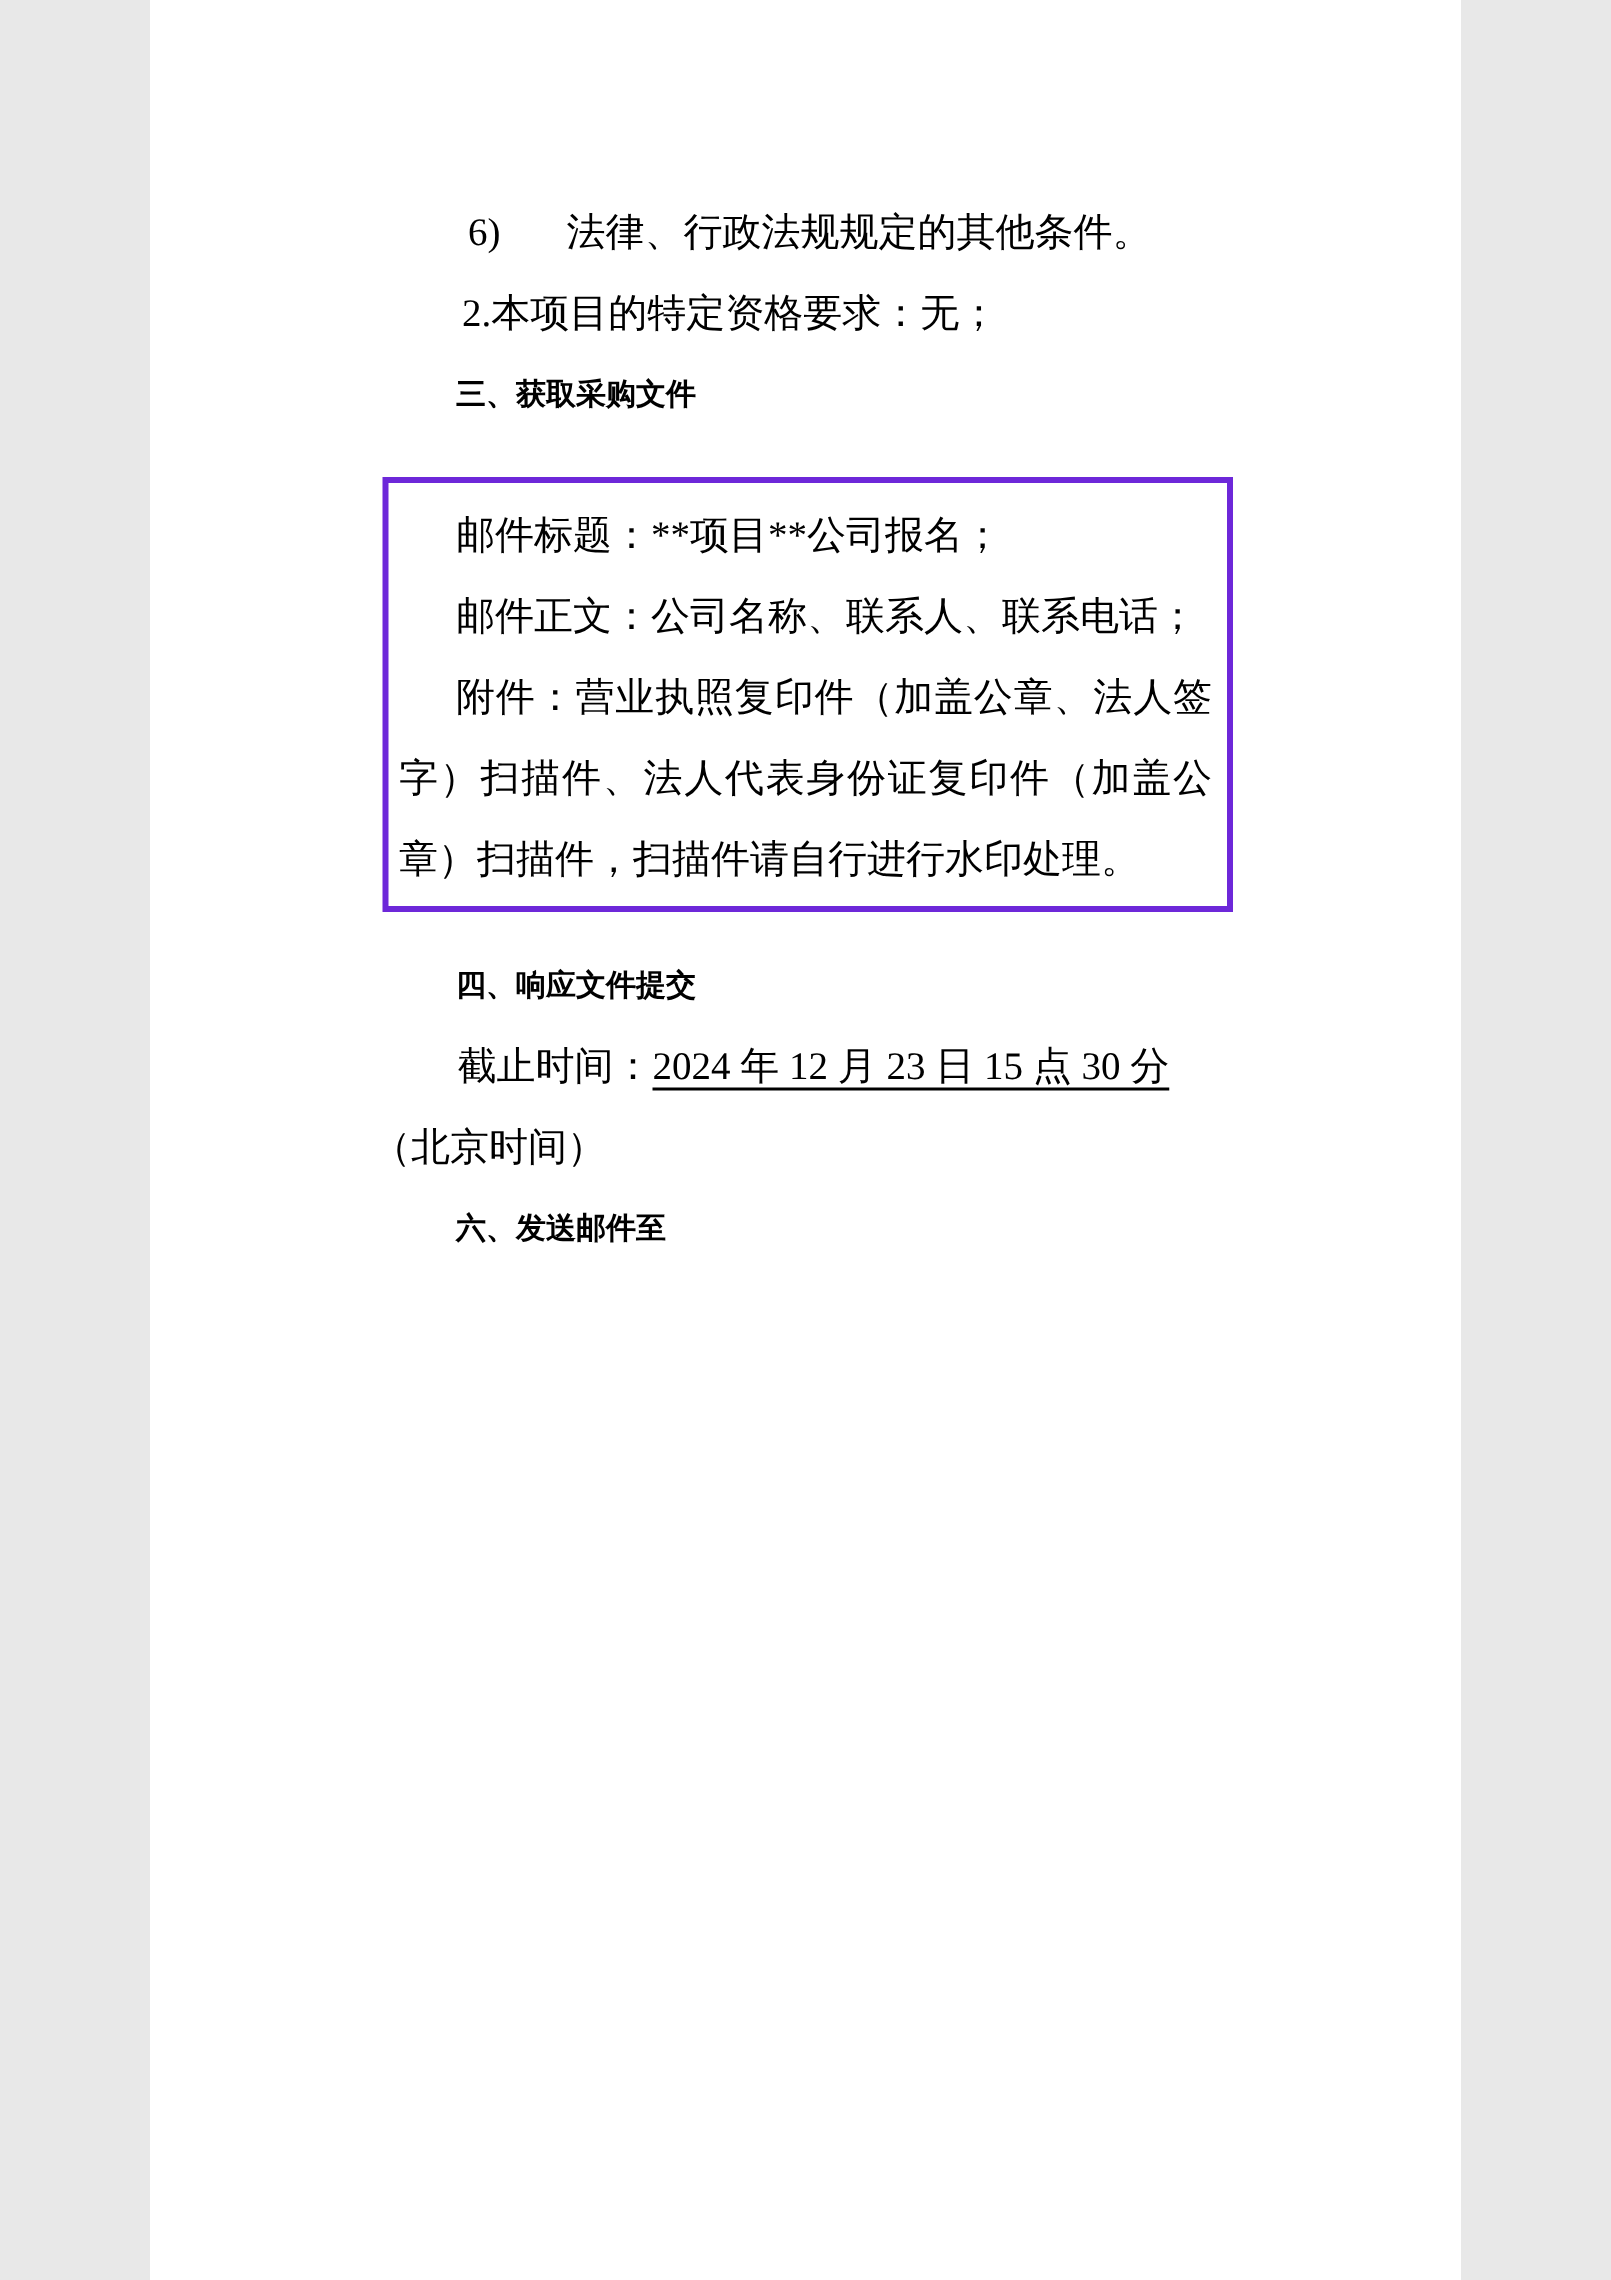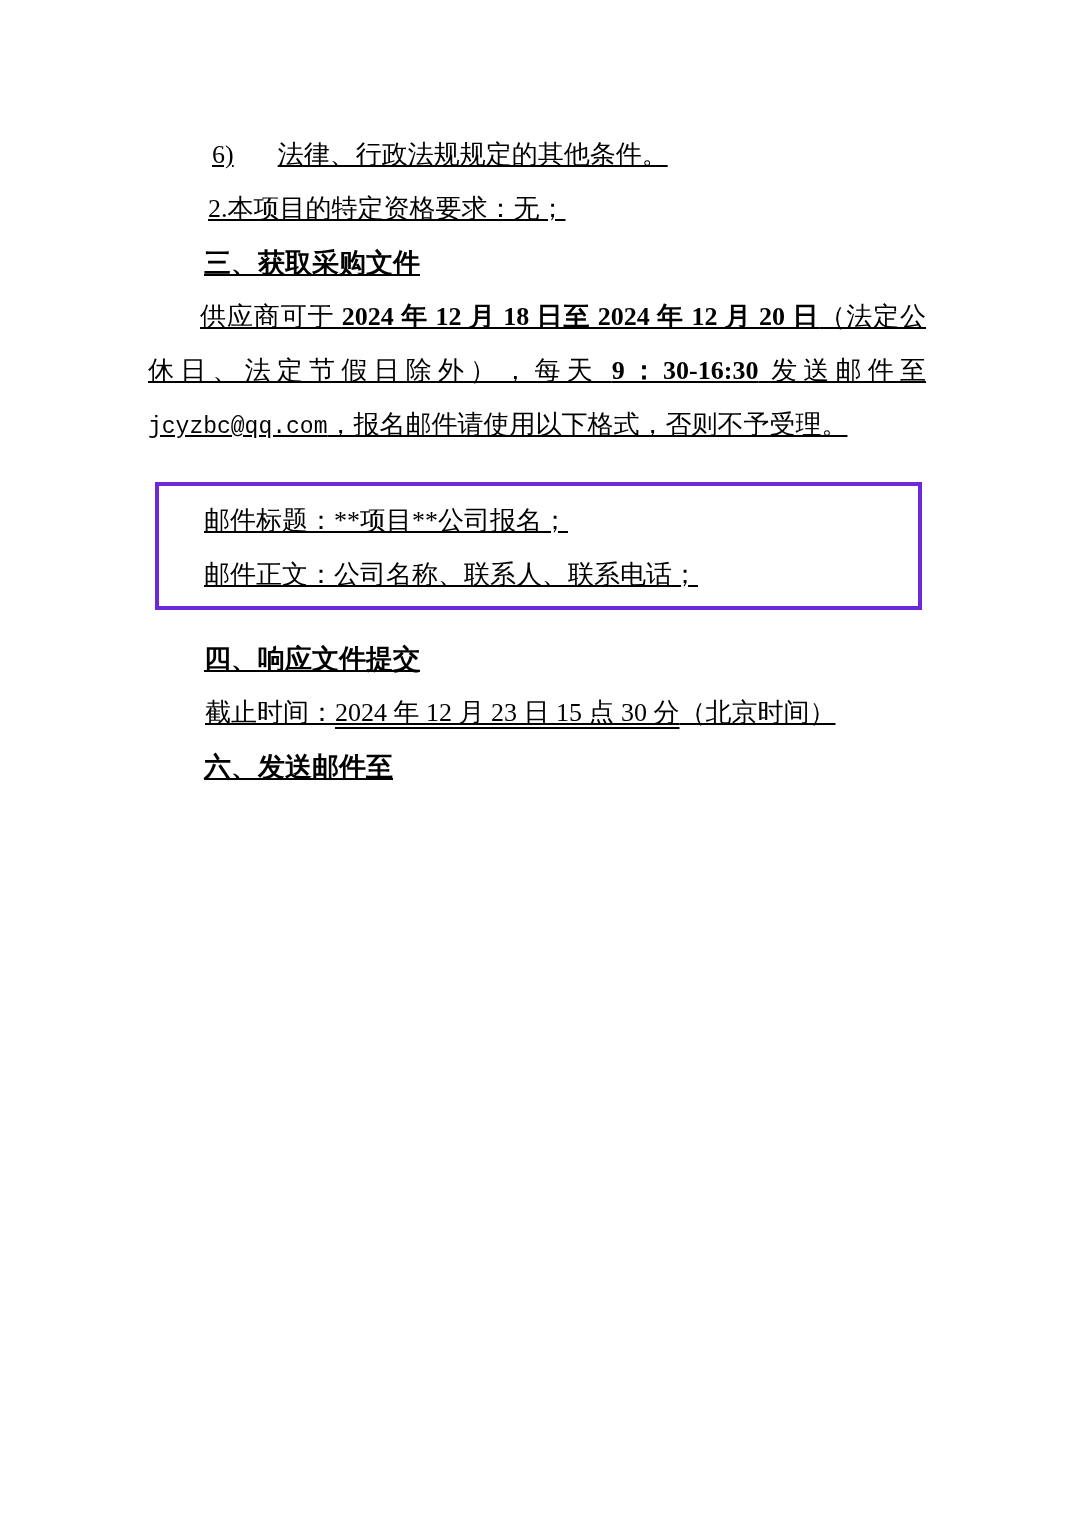--- a/index.html
+++ b/index.html
@@ -1,39 +1,38 @@
 <!DOCTYPE html>
 <html><head>
 <meta charset="utf-8">
 <style>
   * { box-sizing: border-box; }
   html, body { margin: 0; padding: 0; background: #e8e8e8; }
   .page {
-    width: 1074px;
+    width: 874px;
     height: 1520px;
     margin: 0 auto;
     background: #ffffff;
     color: #000000;
     font-family: "Liberation Serif", "DejaVu Serif", serif;
     font-size: 26px;
     line-height: 54px;
     overflow: hidden;
-    text-decoration: underline;
   }
   .content {
     padding: 128px 148px 0 148px;
   }
   p { margin: 0; }
   .clause-6 { padding-left: 64px; }
   .clause-6 .gap { display: inline-block; width: 44px; }
   .clause-2 { padding-left: 60px; }
   .sec-heading {
     font-family: "Liberation Sans", "DejaVu Sans", sans-serif;
     font-weight: 700;
-    font-size: 27px;
+    font-size: 20px;
     line-height: 54px;
     padding-left: 56px;
   }
   .body-para {
     text-indent: 52px;
     text-align: justify;
   }
   .b { font-weight: 700; }
   .email {
     font-family: "Liberation Mono", "DejaVu Sans Mono", monospace;
@@ -65,27 +64,25 @@
   <div class="content">
 
     <p class="clause-6">
       <span>6)</span><span class="gap"></span><span>法律、行政法规规定的其他条件。</span>
     </p>
 
     <p class="clause-2">2.本项目的特定资格要求：无；</p>
 
     <p class="sec-heading">三、获取采购文件</p>
 
-    <p class="body-para">
-      <span>供应商可于 </span><span class="b">2024 年 12 月 18 日至 2024 年 12 月 20 日</span><span>（法定公休日、法定节假日除外），每天 </span><span class="b">9：30-16:30</span><span> 发送邮件至 </span><span class="email">jcyzbc@qq.com</span><span>，报名邮件请使用以下格式，否则不予受理。</span>
-    </p>
 
     <div class="mail-box">
       <p>邮件标题：**项目**公司报名；</p>
       <p>邮件正文：公司名称、联系人、联系电话；</p>
+      <p>附件：营业执照复印件（加盖公章、法人签字）扫描件、法人代表身份证复印件（加盖公章）扫描件，扫描件请自行进行水印处理。</p>
     </div>
 
     <p class="sec-heading heading-4">四、响应文件提交</p>
 
     <p class="stmt-line">
       <span>截止时间：</span><span class="u">2024 年 12 月 23 日 15 点 30 分</span><span>（北京时间）</span>
     </p>
 
 
 

